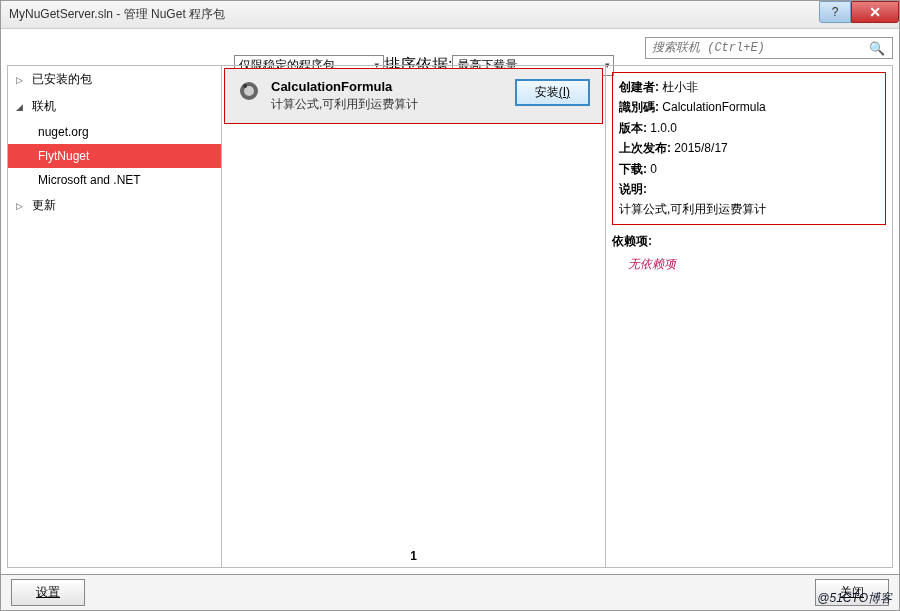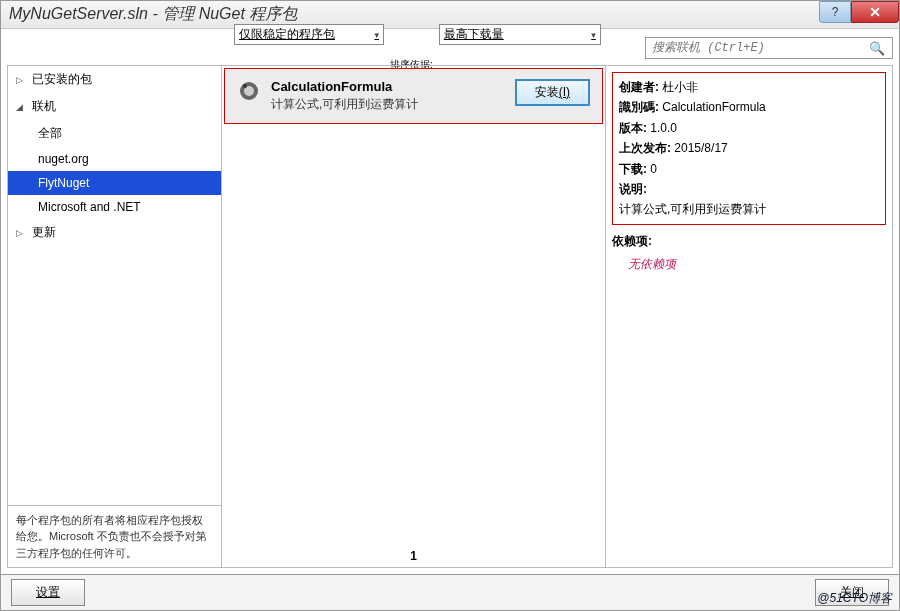--- a/index.html
+++ b/index.html
@@ -1,52 +1,52 @@
 <!DOCTYPE html>
 <html><head>
   <meta charset="utf-8">
   <style>
     * { box-sizing: border-box; margin: 0; padding: 0; }
     body { font-family: "Microsoft YaHei", Tahoma, sans-serif; font-size: 12px; background: #fff; width: 900px; height: 611px; overflow: hidden; position: relative; }
     
     .window { width: 900px; height: 611px; border: 1px solid #999; display: flex; flex-direction: column; background: #fff; }
     
     .titlebar { height: 28px; background: linear-gradient(to bottom, #f7f7f7, #e8e8e8); display: flex; align-items: center; padding: 0 0 0 8px; border-bottom: 1px solid #ccc; }
-    .titlebar-text { flex: 1; font-size: 16px; color: #333; font-style: italic; }
+    .titlebar-text { flex: 1; font-size: 12px; color: #333; }
     .titlebar-btns { display: flex; height: 100%; }
     .titlebar-btn { width: 32px; height: 22px; display: flex; align-items: center; justify-content: center; font-size: 12px; }
     .help-btn { background: linear-gradient(to bottom, #d6e8f8, #a8c8e8); border: 1px solid #7a9fc4; border-radius: 0 0 0 3px; color: #333; margin-right: 0; }
     .close-btn { background: linear-gradient(to bottom, #e88080, #c83030); border: 1px solid #a02020; border-radius: 0 0 3px 0; color: #fff; width: 48px; font-weight: bold; font-size: 14px; }
     
     .content { flex: 1; display: flex; flex-direction: column; padding: 6px; }
     
     .toolbar-row { display: flex; gap: 4px; align-items: center; height: 26px; }
     .toolbar-left { width: 215px; }
-    .toolbar-mid { flex: 1; display: flex; align-items: flex-start; gap: 6px; padding-left: 8px; text-decoration: underline; }
+    .toolbar-mid { flex: 1; display: flex; align-items: flex-end; gap: 0; padding-left: 8px; }
     .toolbar-right { width: 248px; display: flex; align-items: center; }
     
     .dropdown { border: 1px solid #888; background: #fff; height: 21px; display: flex; align-items: center; padding: 0 4px; font-size: 12px; }
     .dropdown-arrow { margin-left: auto; font-size: 9px; color: #444; }
     .dd1 { width: 150px; }
     .dd2 { width: 162px; }
-    .sort-label { font-size: 10px; margin-top: 34px; }
+    .sort-label { font-size: 16px; margin-top: 34px; }
     
     .search-box { border: 1px solid #999; height: 22px; flex: 1; display: flex; align-items: center; padding: 0 6px; background: #fff; }
     .search-input { flex: 1; border: none; outline: none; font-size: 12px; color: #888; font-style: italic; background: transparent; font-family: Liberation Mono, monospace; }
     .search-icon { color: #666; font-size: 13px; }
     
     .main-area { flex: 1; display: flex; margin-top: 4px; min-height: 0; }
     
     .sidebar { width: 215px; border: 1px solid #bbb; display: flex; flex-direction: column; }
     .sidebar-list { flex: 1; overflow: auto; }
     .tree-item { padding: 5px 8px; font-size: 12px; cursor: default; display: flex; align-items: center; gap: 6px; }
     .tree-item.top { font-weight: normal; }
     .tree-arrow { font-size: 9px; color: #555; width: 10px; display: inline-block; }
     .tree-item.sub { padding-left: 30px; }
-    .tree-item.selected { background: #1d4ed8; color: #fff; }
+    .tree-item.selected { background: #ef4444; color: #fff; }
     .sidebar-footer { border-top: 1px solid #bbb; padding: 6px 8px; font-size: 11px; line-height: 1.5; color: #333; }
     
     .package-list { flex: 1; border: 1px solid #bbb; border-left: none; border-right: none; display: flex; flex-direction: column; }
     .package-item { background: #ececec; padding: 10px 12px; display: flex; align-items: flex-start; gap: 10px; border: 1px solid #d00000; margin: 2px; }
     .package-icon { width: 24px; height: 24px; display: flex; align-items: center; justify-content: center; }
     .package-info { flex: 1; }
     .package-name { font-weight: bold; font-size: 13px; }
     .package-desc { font-size: 12px; color: #333; margin-top: 2px; }
     .install-btn { background: linear-gradient(to bottom, #f0f8ff, #d0e8f8); border: 2px solid #3a8ac8; padding: 3px 18px; font-size: 12px; cursor: pointer; }
     .install-u { text-decoration: underline; }
@@ -104,37 +104,33 @@
         <div class="sidebar-list">
           <div class="tree-item top">
             <span class="tree-arrow">▷</span>
             <span>已安装的包</span>
           </div>
           <div class="tree-item top">
             <span class="tree-arrow">◢</span>
             <span>联机</span>
           </div>
           <div class="tree-item sub">
-            <span>全部</span>
-          </div>
-          <div class="tree-item sub">
             <span>nuget.org</span>
           </div>
           <div class="tree-item sub selected">
             <span>FlytNuget</span>
           </div>
           <div class="tree-item sub">
             <span>Microsoft and .NET</span>
           </div>
           <div class="tree-item top">
             <span class="tree-arrow">▷</span>
             <span>更新</span>
           </div>
         </div>
-        <div class="sidebar-footer">每个程序包的所有者将相应程序包授权给您。Microsoft 不负责也不会授予对第三方程序包的任何许可。</div>
       </div>
 
       <div class="package-list">
         <div class="package-item">
           <div class="package-icon">
             <svg width="22" height="22" viewBox="0 0 22 22">
                 <circle cx="11" cy="11" r="9" fill="#666"></circle>
                 <circle cx="11" cy="11" r="5" fill="#ccc"></circle>
                 <circle cx="7" cy="6" r="2" fill="#333"></circle>
               </svg>

